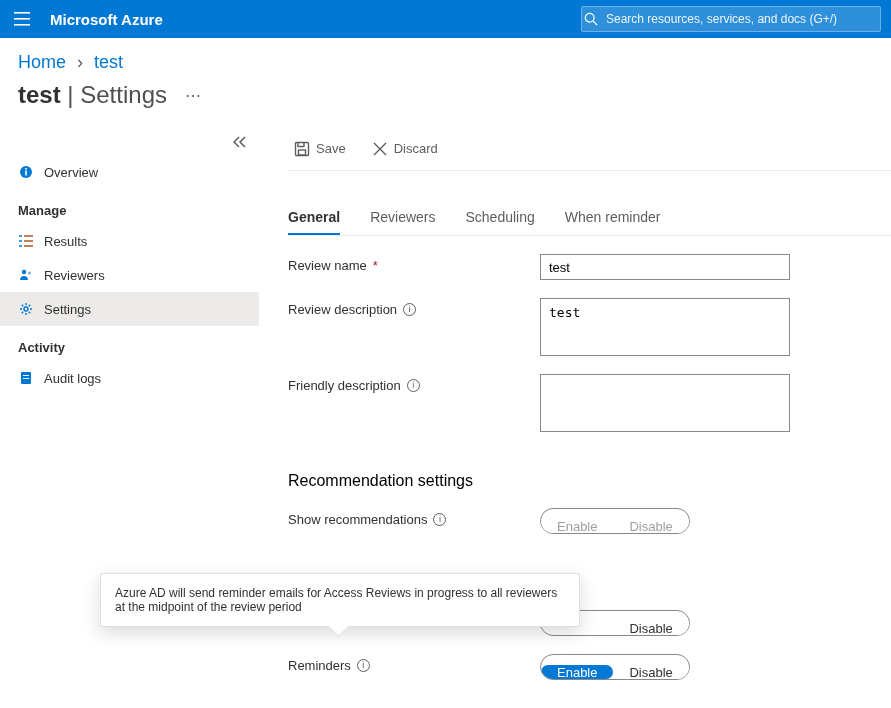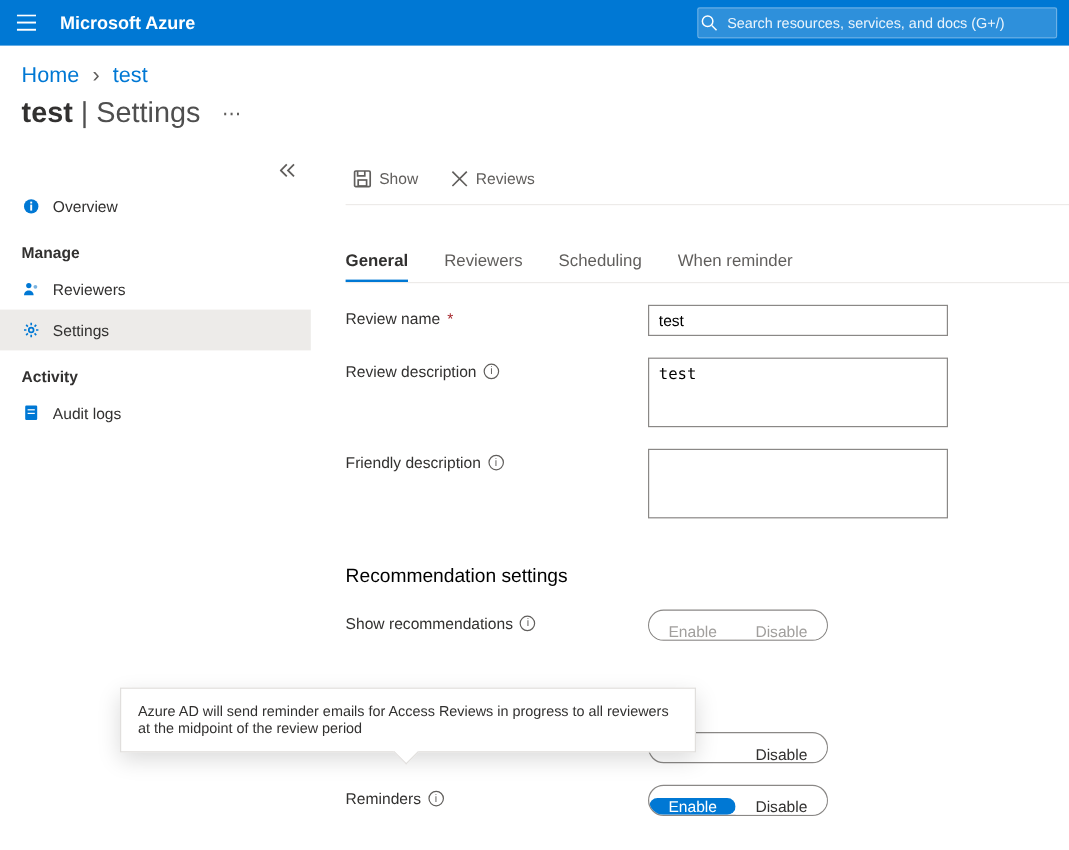--- a/index.html
+++ b/index.html
@@ -258,20 +258,29 @@
             <circle cx="7" cy="7" r="6" fill="#0078d4"></circle>
             <rect x="6.2" y="5.5" width="1.6" height="5" fill="#fff"></rect>
             <rect x="6.2" y="3" width="1.6" height="1.6" fill="#fff"></rect>
           </svg>
       </span>
       <span>Overview</span>
     </div>
 
     <div class="side-header">Manage</div>
 
+    <div class="side-item">
+      <span class="side-icon">
+        <svg width="14" height="14" viewBox="0 0 14 14">
+            <path d="M0 2h3M0 7h3M0 12h3" stroke="#0078d4" stroke-width="1.5"></path>
+            <path d="M5 2h9M5 7h9M5 12h9" stroke="#b0562b" stroke-width="1.5"></path>
+          </svg>
+      </span>
+      <span>Results</span>
+    </div>
 
     <div class="side-item">
       <span class="side-icon">
         <svg width="14" height="14" viewBox="0 0 14 14">
             <circle cx="5" cy="4" r="2.2" fill="#0078d4"></circle>
             <path d="M1 12c0-2.5 1.8-4 4-4s4 1.5 4 4" fill="#0078d4"></path>
             <circle cx="10.5" cy="5" r="1.6" fill="#7bb3e0"></circle>
           </svg>
       </span>
       <span>Reviewers</span>
@@ -303,27 +312,27 @@
 
   <div class="main">
 
     <div class="toolbar">
       <div class="tool-btn">
         <svg width="16" height="16" viewBox="0 0 16 16">
           <rect x="1.5" y="1.5" width="13" height="13" rx="1"></rect>
           <path d="M4 1.5v4h6v-4"></path>
           <rect x="4.5" y="9" width="7" height="5"></rect>
         </svg>
-        <span>Show</span>
+        <span>Save</span>
       </div>
       <div class="tool-btn">
         <svg width="16" height="16" viewBox="0 0 16 16">
           <path d="M2 2l12 12M14 2L2 14"></path>
         </svg>
-        <span>Reviews</span>
+        <span>Discard</span>
       </div>
     </div>
 
     <div class="tabs">
       <div class="tab active">General</div>
       <div class="tab">Reviewers</div>
       <div class="tab">Scheduling</div>
       <div class="tab">When reminder</div>
     </div>
 

